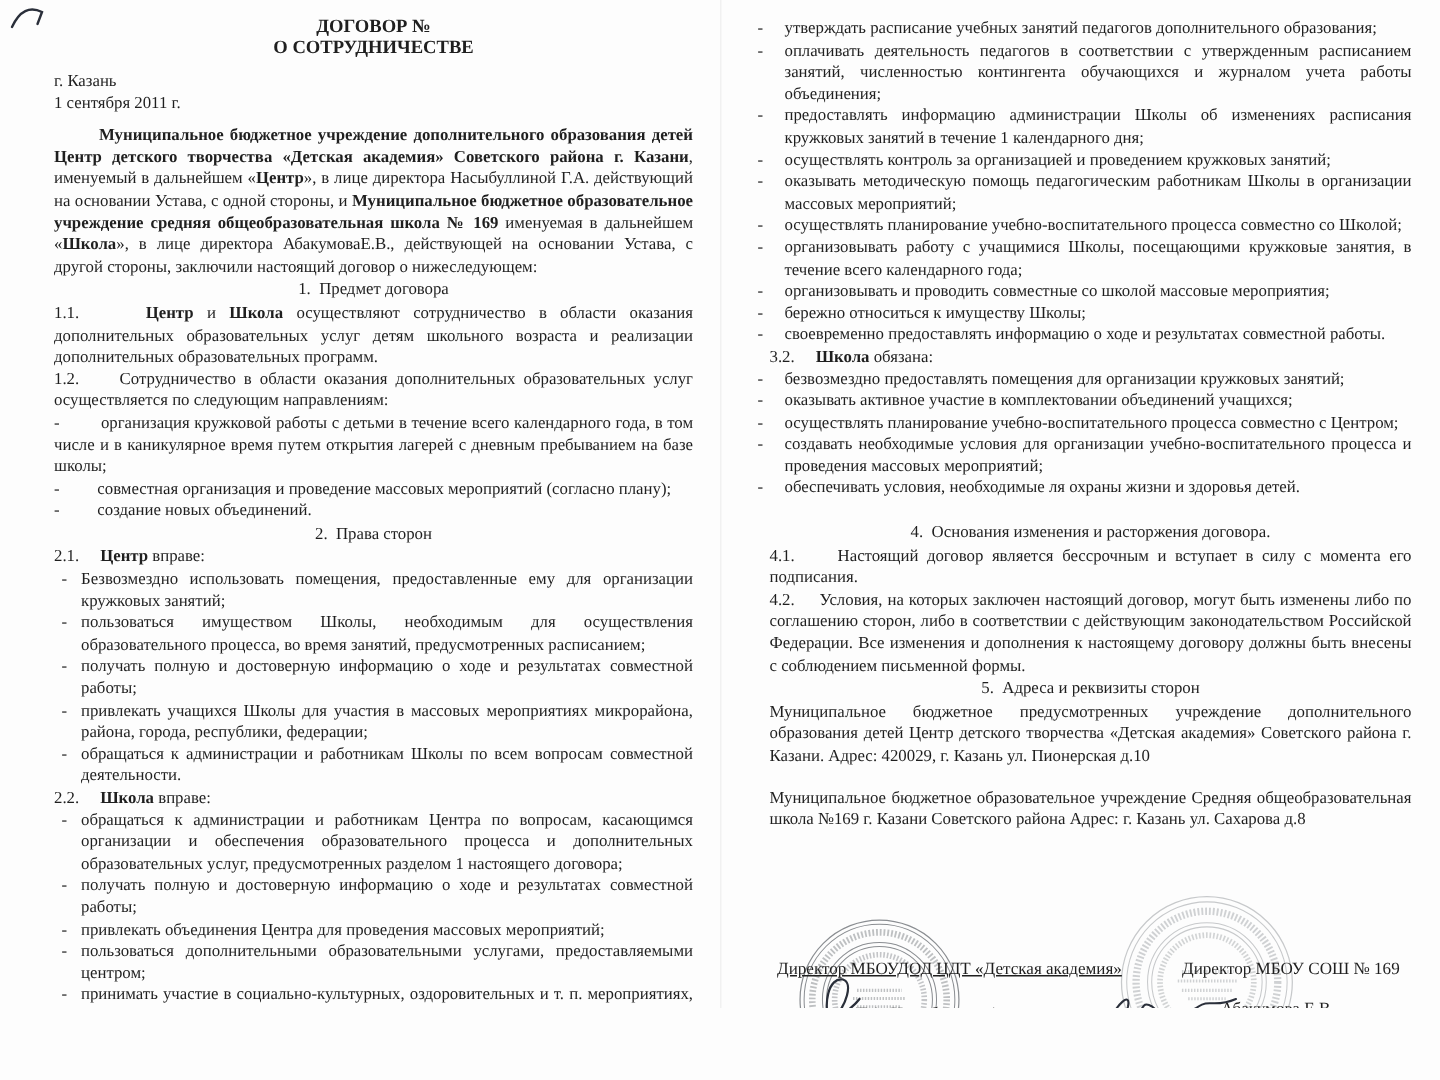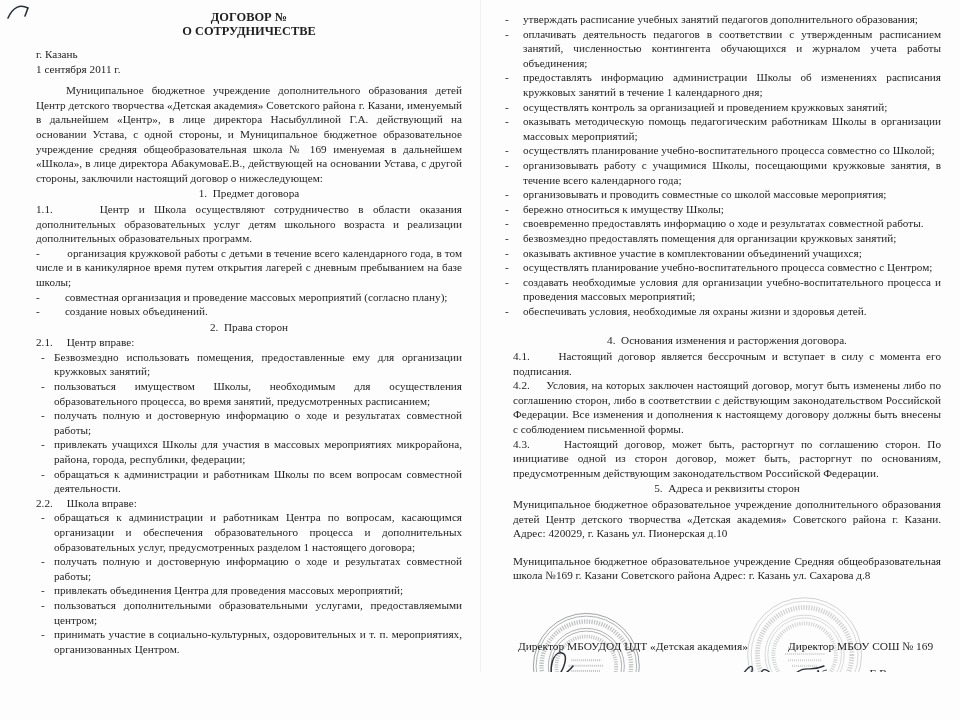--- a/index.html
+++ b/index.html
@@ -19,21 +19,21 @@
   .doc-title{text-align:center;font-weight:bold;font-size:12.4px;line-height:14px;}
   .city-date{display:flex;justify-content:space-between;margin-top:9px;padding-right:52px;flex-direction:column;}
   .blocks{margin-top:7px;}
   .blk{margin:0;}
   .t-h{text-align:center;font-weight:normal;margin:1px 0;}
   .t-p.ind{text-indent:30px;}
   .t-dashB{position:relative;padding-left:18px;}
   .t-dashB .dash{position:absolute;left:5px;}
   .page2 .t-dashB{padding-left:10px;}
   .page2 .t-dashB .dash{left:-8px;}
-  b{font-weight:normal;}
+  b{font-weight:bold;}
   .pagenum{position:absolute;font-size:11px;}
   .page1 .pagenum{left:424px;top:700px;}
   .page2 .pagenum{left:452px;top:696px;}
   .abs{position:absolute;}
   .sig-text{position:absolute;font-size:11.4px;white-space:nowrap;}
   svg{display:block;}
   .stamp-dark *{stroke:var(--stamp-dark,#6e7277);}
   .stamp-light *{stroke:var(--stamp-light,#c7c9cb);}
   .sig-ink *{stroke:var(--sig-ink,#2a2f3a);}
 </style>
@@ -51,20 +51,21 @@
       <div class="doc-title">ДОГОВОР №</div>
       <div class="doc-title">О СОТРУДНИЧЕСТВЕ</div>
       <div class="city-date">
         <span>г. Казань</span>
         <span>1 сентября 2011 г.</span>
       </div>
       <div class="blocks">
           <div class="blk t-p ind"><b>Муниципальное бюджетное учреждение дополнительного образования детей  Центр детского творчества «Детская академия» Советского района г. Казани</b>, именуемый в дальнейшем «<b>Центр</b>», в лице директора Насыбуллиной Г.А. действующий на основании Устава,  с одной стороны, и  <b>Муниципальное бюджетное образовательное учреждение средняя общеобразовательная школа № 169</b> именуемая в дальнейшем «<b>Школа</b>», в лице директора АбакумоваЕ.В., действующей на основании Устава, с другой стороны, заключили настоящий договор о нижеследующем:</div>
           <div class="blk t-h">1.&nbsp;&nbsp;Предмет договора</div>
           <div class="blk t-p">1.1.&nbsp;&nbsp;&nbsp;&nbsp;&nbsp;<b>Центр</b> и <b>Школа</b> осуществляют сотрудничество в области оказания дополнительных образовательных услуг детям школьного возраста и реализации дополнительных образовательных программ.</div>
+          <div class="blk t-p">1.2.&nbsp;&nbsp;&nbsp;&nbsp;&nbsp;Сотрудничество в области оказания дополнительных образовательных услуг осуществляется по следующим направлениям:</div>
           <div class="blk t-p">-&nbsp;&nbsp;&nbsp;&nbsp;&nbsp;&nbsp;&nbsp;&nbsp;&nbsp;организация кружковой работы с детьми в течение всего календарного года, в том числе и в каникулярное время путем открытия лагерей с дневным пребыванием на базе школы;</div>
           <div class="blk t-p">-&nbsp;&nbsp;&nbsp;&nbsp;&nbsp;&nbsp;&nbsp;&nbsp;&nbsp;совместная организация и проведение массовых мероприятий (согласно плану);</div>
           <div class="blk t-p">-&nbsp;&nbsp;&nbsp;&nbsp;&nbsp;&nbsp;&nbsp;&nbsp;&nbsp;создание новых объединений.</div>
           <div class="blk t-h">2.&nbsp;&nbsp;Права сторон</div>
           <div class="blk t-p">2.1.&nbsp;&nbsp;&nbsp;&nbsp;&nbsp;<b>Центр</b> вправе:</div>
           <div class="blk t-dashB"><span class="dash">-</span>Безвозмездно использовать помещения, предоставленные ему для организации кружковых занятий;</div>
           <div class="blk t-dashB"><span class="dash">-</span>пользоваться имуществом Школы, необходимым для осуществления образовательного процесса, во время занятий, предусмотренных расписанием;</div>
           <div class="blk t-dashB"><span class="dash">-</span>получать полную и достоверную информацию о ходе и результатах совместной работы;</div>
           <div class="blk t-dashB"><span class="dash">-</span>привлекать учащихся Школы для участия в массовых мероприятиях микрорайона, района, города, республики, федерации;</div>
           <div class="blk t-dashB"><span class="dash">-</span>обращаться к администрации и работникам Школы по всем вопросам совместной деятельности.</div>
@@ -90,32 +91,32 @@
           <div class="blk t-dashB"><span class="dash">-</span>утверждать  расписание учебных занятий педагогов дополнительного образования;</div>
           <div class="blk t-dashB"><span class="dash">-</span>оплачивать деятельность педагогов в соответствии с утвержденным расписанием занятий, численностью контингента обучающихся и журналом учета работы объединения;</div>
           <div class="blk t-dashB"><span class="dash">-</span>предоставлять информацию администрации Школы об изменениях расписания кружковых занятий в течение 1 календарного дня;</div>
           <div class="blk t-dashB"><span class="dash">-</span>осуществлять контроль за организацией и проведением кружковых занятий;</div>
           <div class="blk t-dashB"><span class="dash">-</span>оказывать методическую помощь педагогическим работникам Школы в организации массовых мероприятий;</div>
           <div class="blk t-dashB"><span class="dash">-</span>осуществлять планирование учебно-воспитательного процесса совместно со Школой;</div>
           <div class="blk t-dashB"><span class="dash">-</span>организовывать работу с учащимися Школы, посещающими кружковые занятия, в течение всего календарного года;</div>
           <div class="blk t-dashB"><span class="dash">-</span>организовывать и проводить совместные со школой массовые мероприятия;</div>
           <div class="blk t-dashB"><span class="dash">-</span>бережно относиться к имуществу Школы;</div>
           <div class="blk t-dashB"><span class="dash">-</span>своевременно предоставлять информацию о ходе и результатах совместной работы.</div>
+          <div class="blk t-p">3.2.&nbsp;&nbsp;&nbsp;&nbsp;&nbsp;<b>Школа</b> обязана:</div>
           <div class="blk t-dashB"><span class="dash">-</span>безвозмездно предоставлять помещения для организации кружковых занятий;</div>
           <div class="blk t-dashB"><span class="dash">-</span>оказывать активное участие в комплектовании объединений учащихся;</div>
           <div class="blk t-dashB"><span class="dash">-</span>осуществлять планирование учебно-воспитательного процесса совместно с Центром;</div>
           <div class="blk t-dashB"><span class="dash">-</span>создавать необходимые условия для организации учебно-воспитательного процесса и проведения массовых мероприятий;</div>
           <div class="blk t-dashB"><span class="dash">-</span>обеспечивать условия, необходимые ля охраны жизни и здоровья детей.</div>
           <div class="blk" style="height: 14px;"></div>
           <div class="blk t-h">4.&nbsp;&nbsp;Основания изменения и расторжения договора.</div>
           <div class="blk t-p">4.1.&nbsp;&nbsp;&nbsp;&nbsp;&nbsp;Настоящий договор является бессрочным и вступает в силу с момента его подписания.</div>
           <div class="blk t-p">4.2.&nbsp;&nbsp;&nbsp;&nbsp;&nbsp;Условия, на которых заключен настоящий договор, могут быть изменены либо по соглашению сторон, либо в соответствии с действующим законодательством Российской Федерации. Все изменения и дополнения к настоящему договору должны быть внесены с соблюдением письменной формы.</div>
-          <div class="blk t-p">4.3.&nbsp;&nbsp;&nbsp;&nbsp;&nbsp;Настоящий договор, может быть, расторгнут по соглашению сторон. По инициативе одной из сторон договор, может быть, расторгнут по основаниям, предусмотренным действующим законодательством Российской Федерации.</div>
           <div class="blk t-h">5.&nbsp;&nbsp;Адреса и реквизиты сторон</div>
-          <div class="blk t-p">Муниципальное бюджетное образовательное  учреждение  дополнительного образования детей  Центр детского творчества «Детская академия»  Советского района г. Казани. Адрес: 420029, г. Казань ул. Пионерская д.10</div>
+          <div class="blk t-p">Муниципальное бюджетное предусмотренных  учреждение  дополнительного образования детей  Центр детского творчества «Детская академия»  Советского района г. Казани. Адрес: 420029, г. Казань ул. Пионерская д.10</div>
           <div class="blk" style="height: 13px;"></div>
           <div class="blk t-p">Муниципальное  бюджетное  образовательное  учреждение Средняя общеобразовательная школа №169 г. Казани Советского района Адрес: г. Казань ул. Сахарова д.8</div>
         </div>
     </div>
 
     <svg class="abs stamp-dark" style="left:25px;top:610px;opacity:.8;" width="162" height="110" viewBox="0 0 162 162">
       <g fill="none">
         <circle cx="80" cy="83" r="78" stroke-width="1.2"></circle>
         <circle cx="80" cy="83" r="74" stroke-width="1"></circle>
         <circle cx="80" cy="83" r="66" stroke-width="6.5" stroke-dasharray="1.8 1.9" opacity=".55"></circle>
@@ -131,21 +132,21 @@
         <circle cx="88" cy="86" r="82" stroke-width="1.2"></circle>
         <circle cx="88" cy="86" r="77" stroke-width="1"></circle>
         <circle cx="88" cy="86" r="68" stroke-width="7" stroke-dasharray="1.8 1.9" opacity=".85"></circle>
         <circle cx="88" cy="86" r="57" stroke-width="1"></circle>
         <circle cx="88" cy="86" r="53" stroke-width="1"></circle>
         <circle cx="88" cy="86" r="45" stroke-width="5.5" stroke-dasharray="1.6 1.8" opacity=".8"></circle>
         <path d="M64,76 H114 M60,85 H118 M64,94 H112 M70,102 H106" stroke-width="3" stroke-dasharray="1.4 1.5" opacity=".85"></path>
       </g>
     </svg>
 
-    <div class="sig-text" style="left:37px;top:640px;">Директор МБОУДОД  ЦДТ «Детская академия»</div>
+    <div class="sig-text" style="left:37px;top:640px;text-decoration:underline;">Директор МБОУДОД  ЦДТ «Детская академия»</div>
     <div class="sig-text" style="left:307px;top:640px;">Директор МБОУ СОШ  № 169</div>
     <div class="sig-text" style="left:87px;top:670px;">(Г.А. Насыбуллина )</div>
     <div class="sig-text" style="left:333px;top:667px;">Абакумова Е.В.</div>
 
     <svg class="abs sig-ink" style="left:52px;top:645px;" width="58" height="48" viewBox="0 0 58 48">
       <g fill="none" stroke-width="1.5" stroke-linecap="round">
         <path d="M22,42 C14,24 20,6 29,8 C36,10 31,26 23,33 C17,38 33,30 40,21"></path>
         <path d="M16,30 L34,38"></path>
         <path d="M6,45 L52,40"></path>
       </g>

